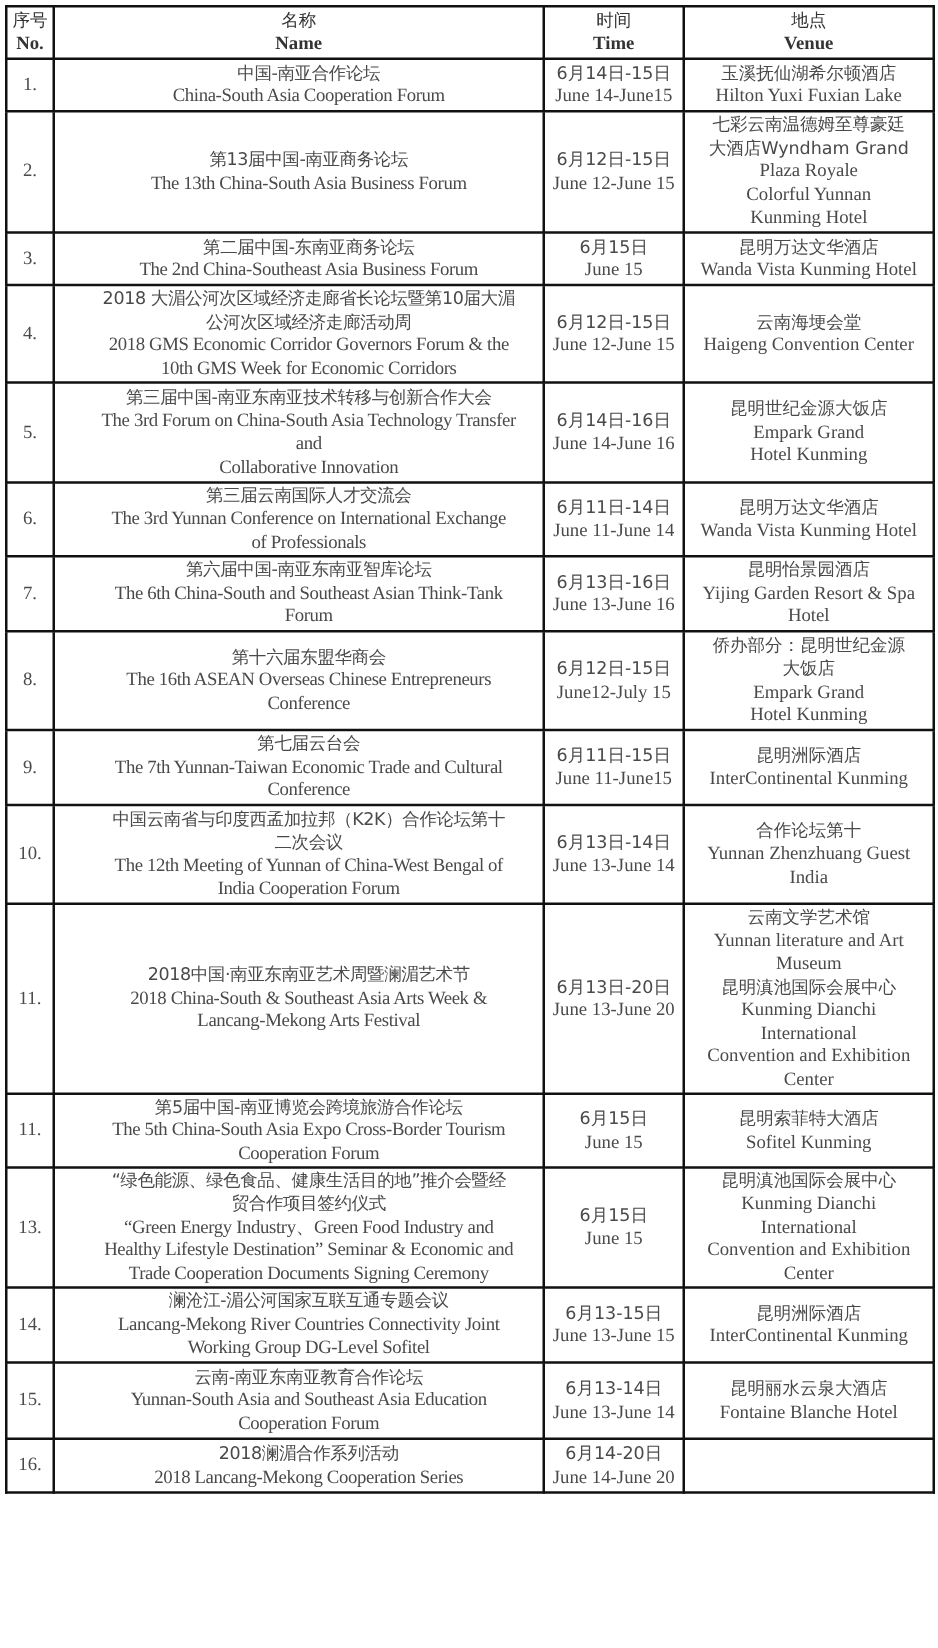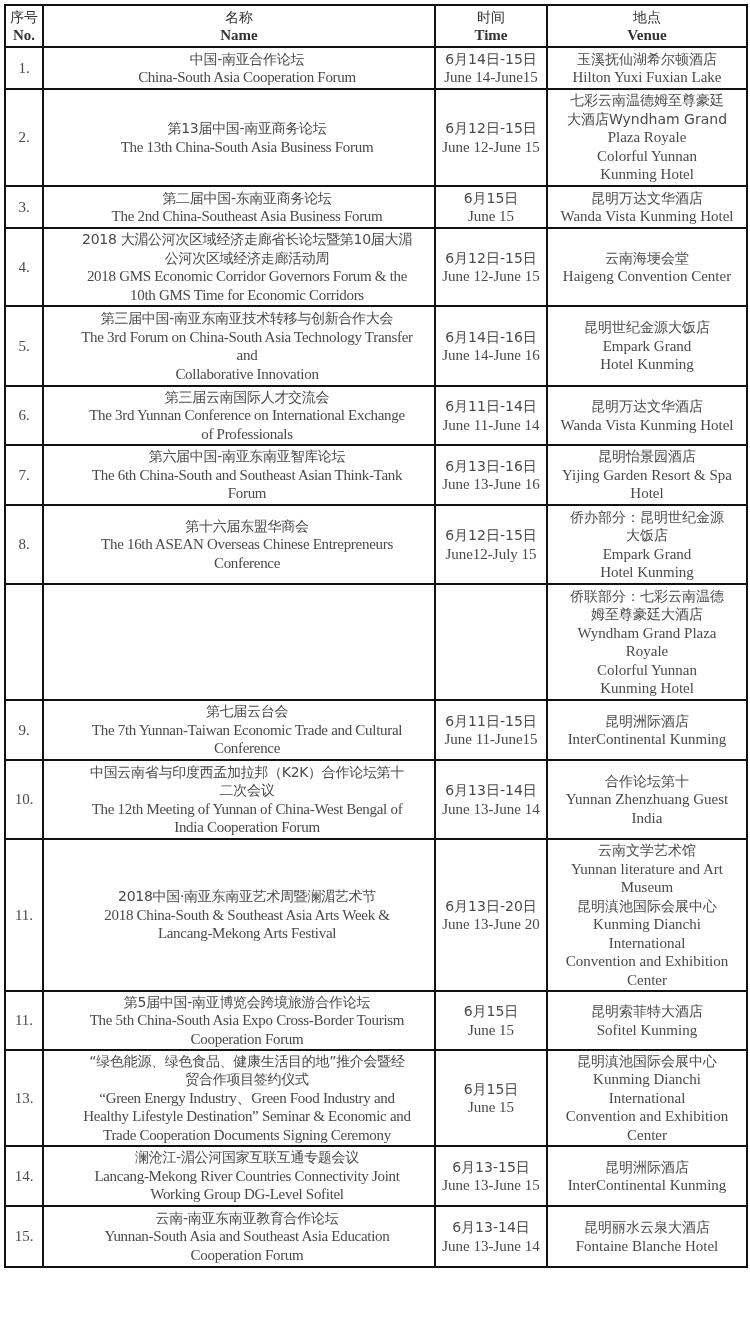--- a/index.html
+++ b/index.html
@@ -122,21 +122,21 @@
         </td>
       </tr>
       <tr style="height: 78px;">
         <td>
           <span class="line">4.</span>
         </td>
         <td>
           <span class="line zh tight">2018 大湄公河次区域经济走廊省长论坛暨第10届大湄</span>
           <span class="line zh tight">公河次区域经济走廊活动周</span>
           <span class="line tight">2018 GMS Economic Corridor Governors Forum &amp; the</span>
-          <span class="line tight">10th GMS Time for Economic Corridors</span>
+          <span class="line tight">10th GMS Week for Economic Corridors</span>
         </td>
         <td>
           <span class="line zh">6月12日-15日</span>
           <span class="line">June 12-June 15</span>
         </td>
         <td>
           <span class="line zh">云南海埂会堂</span>
           <span class="line">Haigeng Convention Center</span>
         </td>
       </tr>
@@ -208,35 +208,20 @@
         </td>
         <td>
           <span class="line zh">6月12日-15日</span>
           <span class="line">June12-July 15</span>
         </td>
         <td>
           <span class="line zh">侨办部分：昆明世纪金源</span>
           <span class="line zh">大饭店</span>
           <span class="line">Empark Grand</span>
           <span class="line">Hotel Kunming</span>
-        </td>
-      </tr>
-      <tr style="height: 116px;">
-        <td>
-          <span class="line"></span>
-        </td>
-        <td></td>
-        <td></td>
-        <td>
-          <span class="line zh">侨联部分：七彩云南温德</span>
-          <span class="line zh">姆至尊豪廷大酒店</span>
-          <span class="line">Wyndham Grand Plaza</span>
-          <span class="line">Royale</span>
-          <span class="line">Colorful Yunnan</span>
-          <span class="line">Kunming Hotel</span>
         </td>
       </tr>
       <tr style="height: 60px;">
         <td>
           <span class="line">9.</span>
         </td>
         <td>
           <span class="line zh tight">第七届云台会</span>
           <span class="line tight">The 7th Yunnan-Taiwan Economic Trade and Cultural</span>
           <span class="line tight">Conference</span>
@@ -364,14 +349,28 @@
         </td>
         <td>
           <span class="line zh">6月13-14日</span>
           <span class="line">June 13-June 14</span>
         </td>
         <td>
           <span class="line zh">昆明丽水云泉大酒店</span>
           <span class="line">Fontaine Blanche Hotel</span>
         </td>
       </tr>
+      <tr style="height: 43px;">
+        <td>
+          <span class="line">16.</span>
+        </td>
+        <td>
+          <span class="line zh tight">2018澜湄合作系列活动</span>
+          <span class="line tight">2018 Lancang-Mekong Cooperation Series</span>
+        </td>
+        <td>
+          <span class="line zh">6月14-20日</span>
+          <span class="line">June 14-June 20</span>
+        </td>
+        <td></td>
+      </tr>
     </tbody>
 </table>
 
 </body></html>

